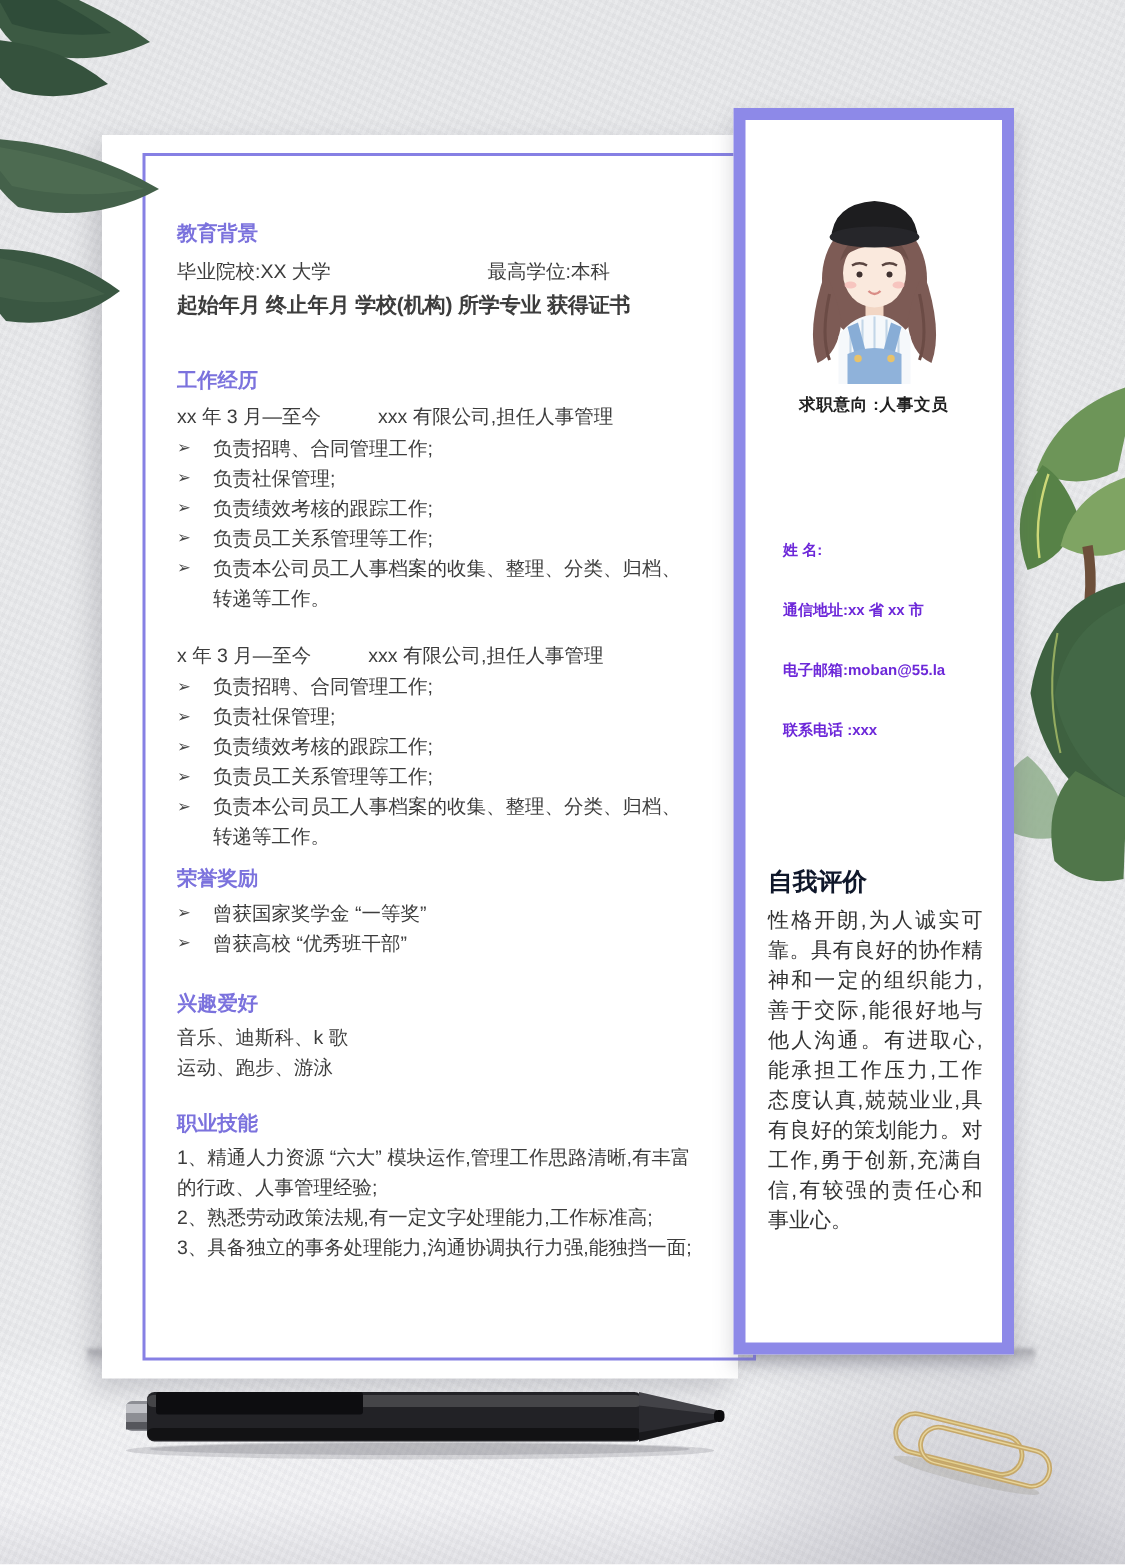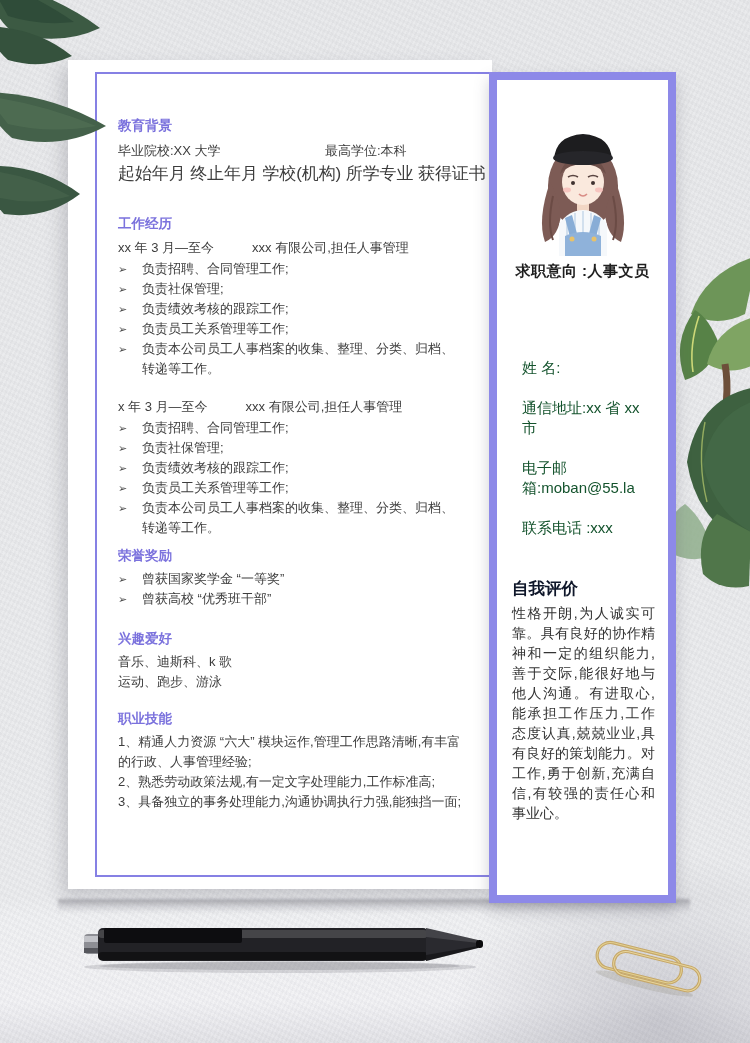--- a/index.html
+++ b/index.html
@@ -11,45 +11,45 @@
            background:radial-gradient(closest-side, rgba(110,110,125,.28), rgba(110,110,125,0)); pointer-events:none; }
   .wall-texture { position:absolute; inset:0;
            background:repeating-linear-gradient(115deg, rgba(255,255,255,.05) 0 2px, rgba(120,120,130,.04) 2px 4px),
                       repeating-linear-gradient(25deg, rgba(255,255,255,.04) 0 3px, rgba(120,120,130,.03) 3px 6px); }
   .plant { position:absolute; }
   #plant-left { left:0; top:0; z-index:4; }
   #plant-right { right:0; top:252px; z-index:2; }
   .panel-shadow { position:absolute; left:58px; top:899px; width:632px; height:14px; z-index:2;
            background:linear-gradient(180deg, rgba(120,120,128,.55), rgba(160,160,168,.25) 55%, rgba(160,160,168,0));
            filter:blur(1.5px); }
-  .sheet { position:absolute; left:68px; top:60px; width:424px; height:829px; background:#fff; z-index:3;
+  .sheet { position:absolute; left:68px; top:90px; width:424px; height:829px; background:#fff; z-index:3;
            box-shadow:-6px 8px 16px rgba(90,90,105,.25); }
   .sheet-border { position:absolute; left:27px; top:12px; right:-12px; bottom:12px;
            border:2px solid #8680e4; }
   .block { position:absolute; left:50px; right:26px; font-size:13px; color:#3d3d3d; }
   .sec-h { font-size:13.5px; font-weight:bold; color:#7b72dd; line-height:18px; margin-bottom:4px; }
   .line { line-height:23px; }
-  .tight { white-space:nowrap; font-size:17px; letter-spacing:-0.1px; }
+  .tight { white-space:nowrap; font-size:14px; letter-spacing:-0.1px;font-weight:bold; }
   .edu-row { position:relative; line-height:23px; }
   .edu-right { position:absolute; left:207px; top:0; }
   .company { line-height:22px; }
   .company .per { margin-right:38px; }
   .bullets li { display:flex; line-height:20px; list-style:none; }
   .bullets .bk { width:24px; flex:none; font-size:11px; color:#4a4a4a; }
   .bullets .bt { flex:1; }
   .skill-line { line-height:20px; }
   #b-edu{top:57px} #b-job1{top:155px} #b-job2{top:336px} #b-honors{top:487px}
   #b-interests{top:570px} #b-skills{top:650px}
   .rpanel { position:absolute; left:489px; top:72px; width:187px; height:831px; background:#fff;
             border:8px solid #8d89e8; z-index:5; box-shadow:0 8px 14px rgba(90,90,105,.28); }
   .avatar { position:absolute; left:50%; top:44px; transform:translateX(-50%); }
   .objective { position:absolute; left:0; right:0; top:182px; text-align:center;
-            font-size:15px; font-weight:bold; color:#1f1f1f; letter-spacing:0.5px; }
+            font-size:11px; font-weight:bold; color:#1f1f1f; letter-spacing:0.5px; }
   .fields { position:absolute; left:25px; right:10px; top:278px; }
-  .field { font-size:15px; font-weight:400; color:#14532d; line-height:20px; margin-bottom:20px; }
+  .field { font-size:10px; font-weight:700; color:#6d28d9; line-height:20px; margin-bottom:20px; }
   .selfeval { position:absolute; left:15px; right:13px; top:497px; }
   .selfeval h3 { font-size:16.5px; font-weight:bold; color:#0f172a; line-height:22px; margin-bottom:4px; }
   .selfeval p { font-size:14px; color:#333; line-height:20px; text-align:justify; }
   .pen { position:absolute; left:80px; top:921px; z-index:6; }
   .clip { position:absolute; left:592px; top:946px; z-index:6; transform:rotate(14deg); }
 </style>
 </head>
 <body>
 
 <div class="stage">

